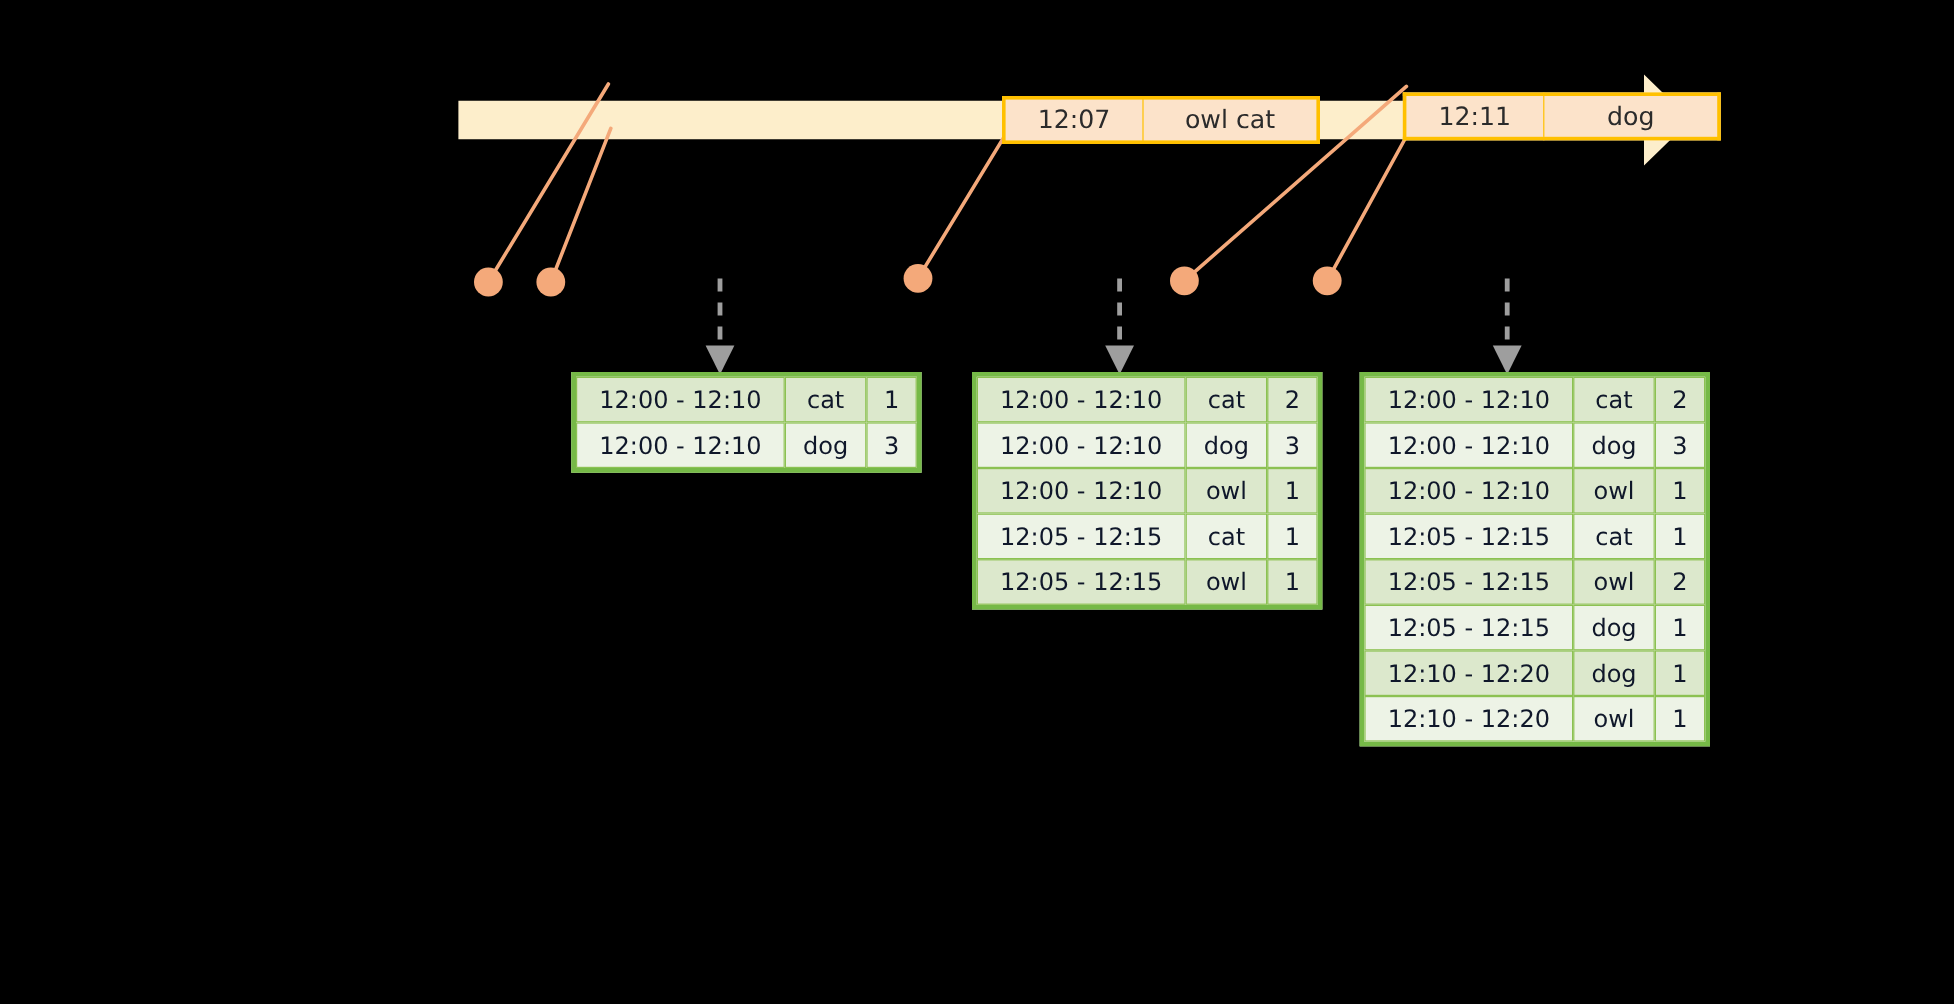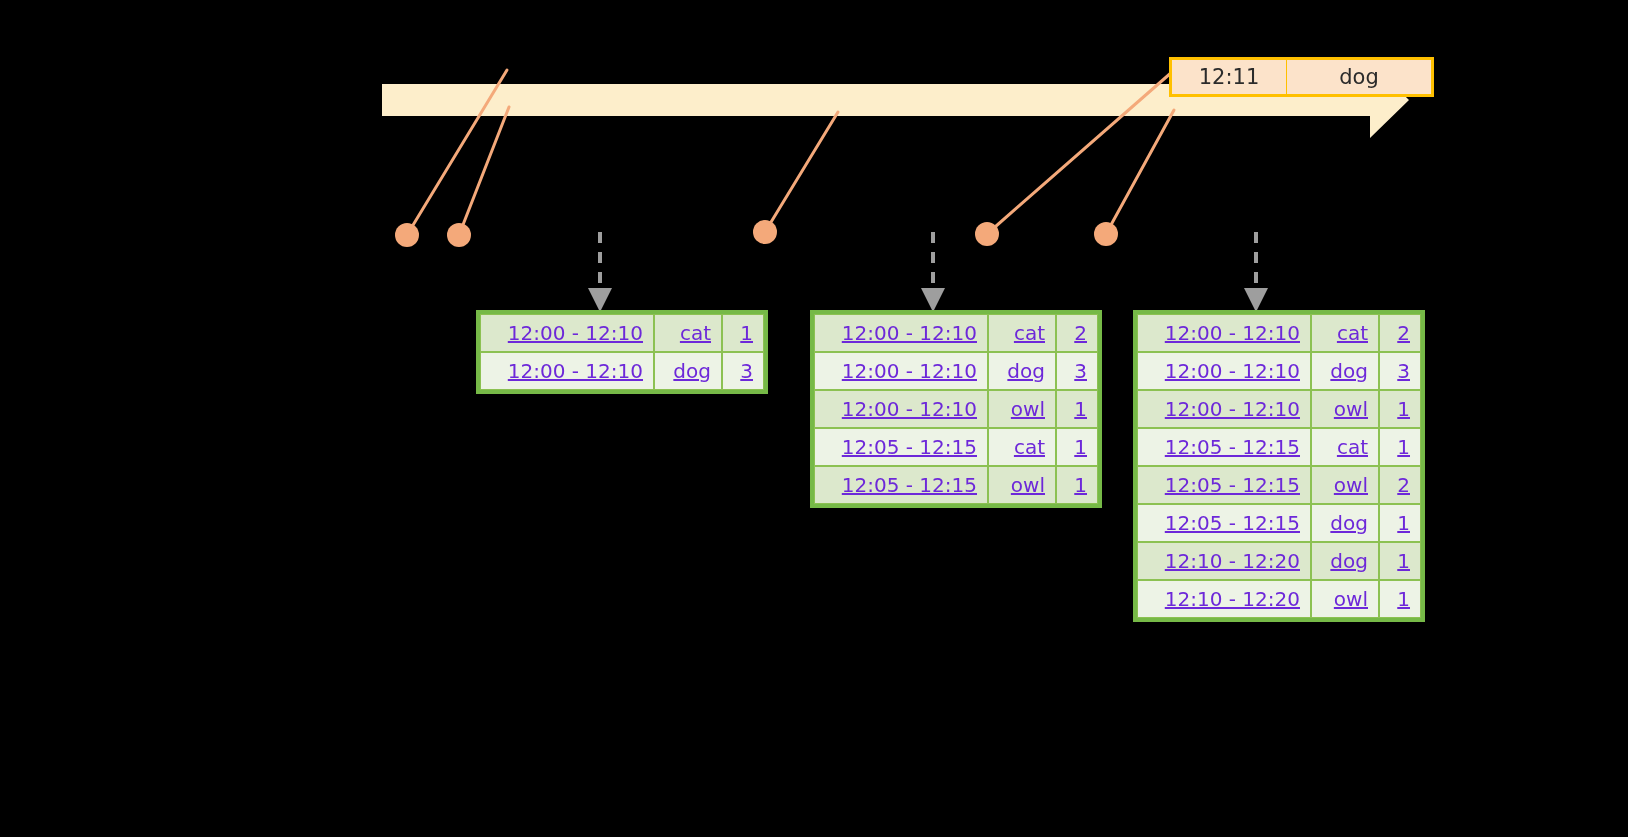--- a/index.html
+++ b/index.html
@@ -52,26 +52,25 @@
     position: absolute;
     border: 4px solid #76B947;
     border-collapse: separate;
     border-spacing: 0;
     background: #E7F0DC;
     box-sizing: border-box;
   }
   .res-table td {
     border: 1.5px solid #8CC152;
     font-size: 20px;
-    color: #6d28d9;
-    text-align: right;
+    color: #0f172a;
+    text-align: center;
     padding: 5px 10px;
     white-space: nowrap;
     line-height: 1.3;
-    text-decoration: underline;
   }
   .res-table tr:nth-child(odd) td { background: #DCE8CC; }
   .res-table tr:nth-child(even) td { background: #EDF3E6; }
   .res-table td.c-window { min-width: 152px; }
   .res-table td.c-word { min-width: 46px; }
   .res-table td.c-count { min-width: 20px; }
 </style>
 </head>
 <body>
 
@@ -109,22 +108,30 @@
         <path d="M 921 288 L 945 288 L 933 312 Z" stroke="none"></path>
       </g>
       <g>
         <line x1="1256" y1="232" x2="1256" y2="288" stroke-dasharray="11 9"></line>
         <path d="M 1244 288 L 1268 288 L 1256 312 Z" stroke="none"></path>
       </g>
     </g>
   </svg>
 
 
-
-  <table class="evt-table" style="left:1169px; top:57px;padding-left:48px;">
+  <table class="evt-table" style="left:835px; top:80px;">
+    <tbody>
+      <tr>
+        <td class="col-time">12:07</td>
+        <td class="col-words">owl cat</td>
+      </tr>
+    </tbody>
+  </table>
+
+  <table class="evt-table" style="left:1169px; top:77px;padding-left:48px;">
     <tbody>
       <tr>
         <td class="col-time">12:11</td>
         <td class="col-words">dog</td>
       </tr>
     </tbody>
   </table>
 
   <table class="res-table" style="left:476px; top:310px;">
     <tbody>

